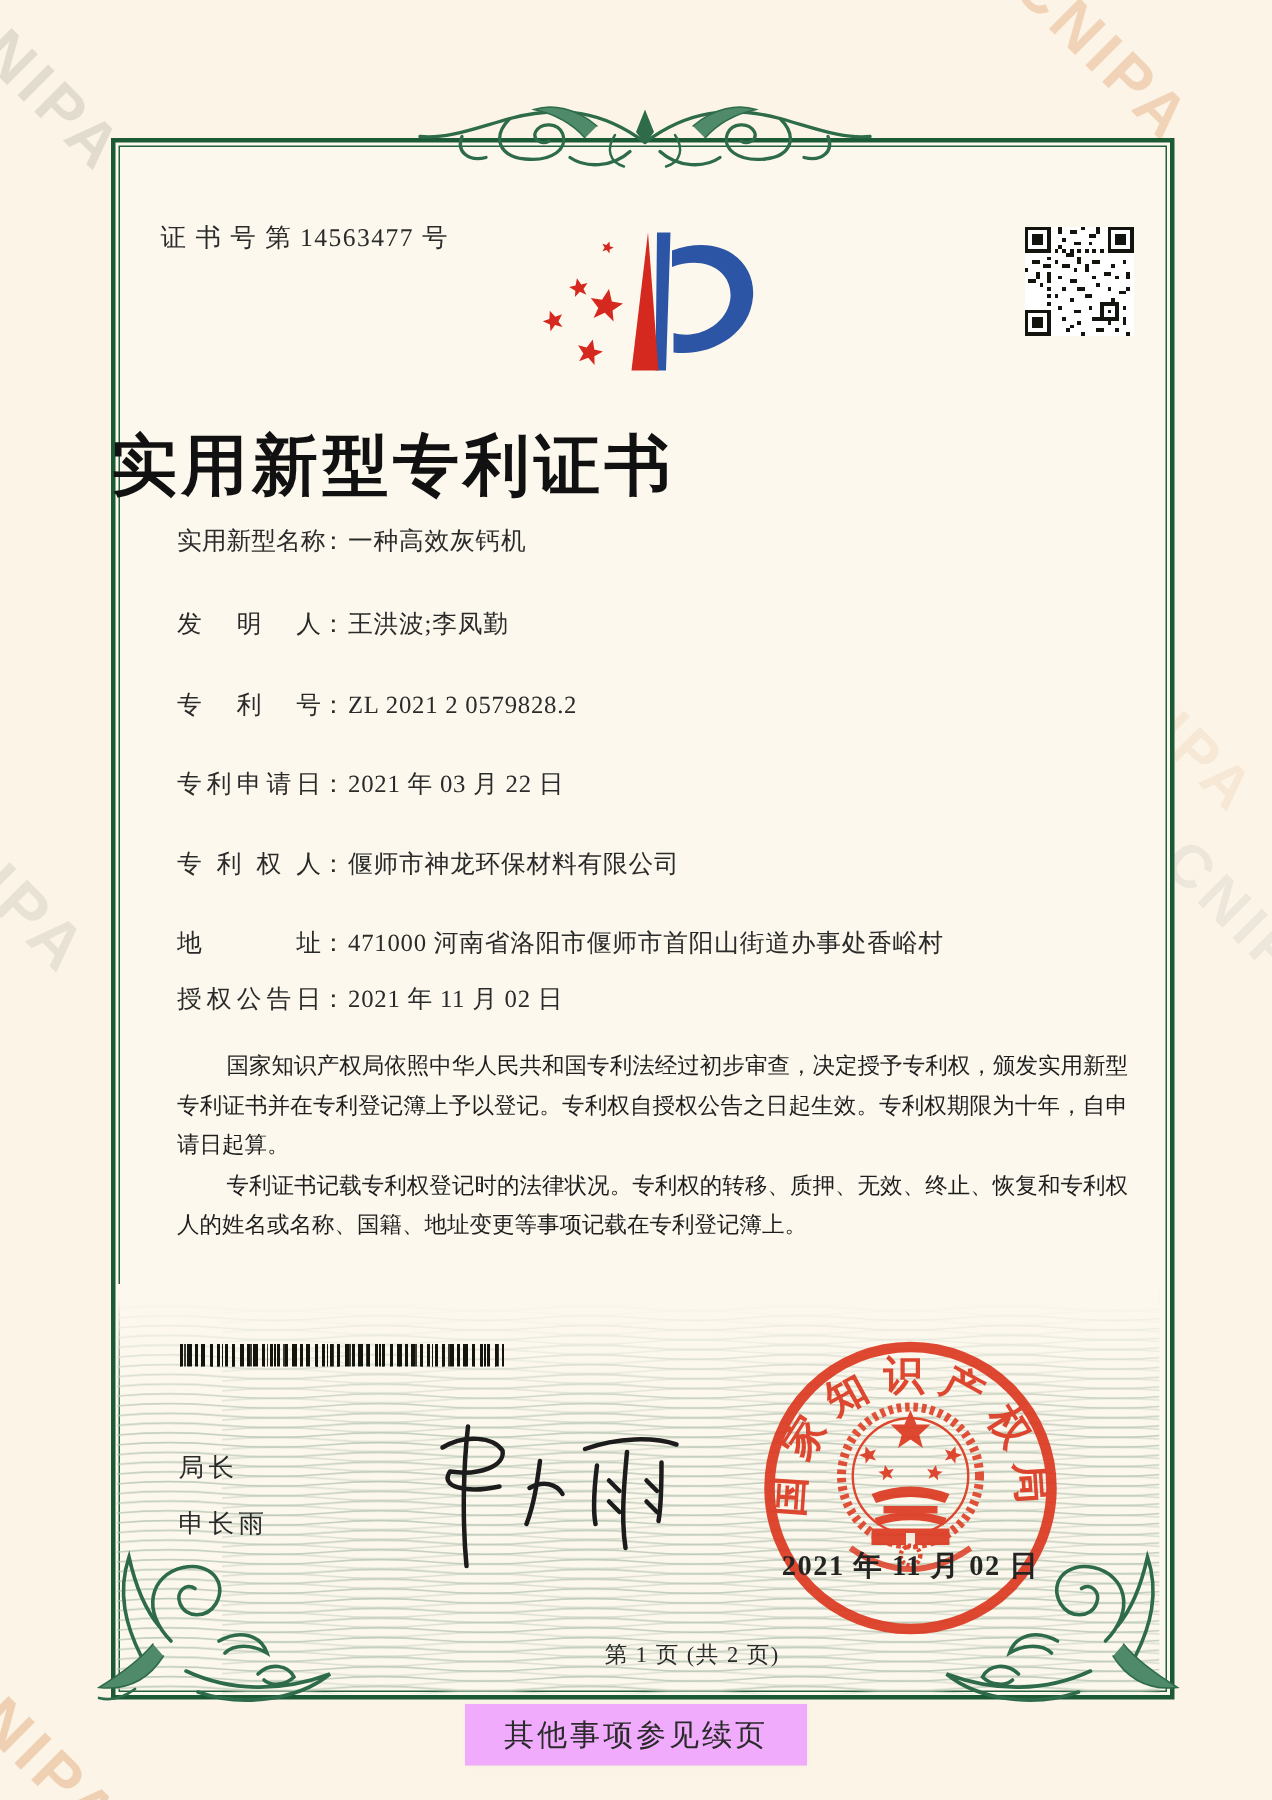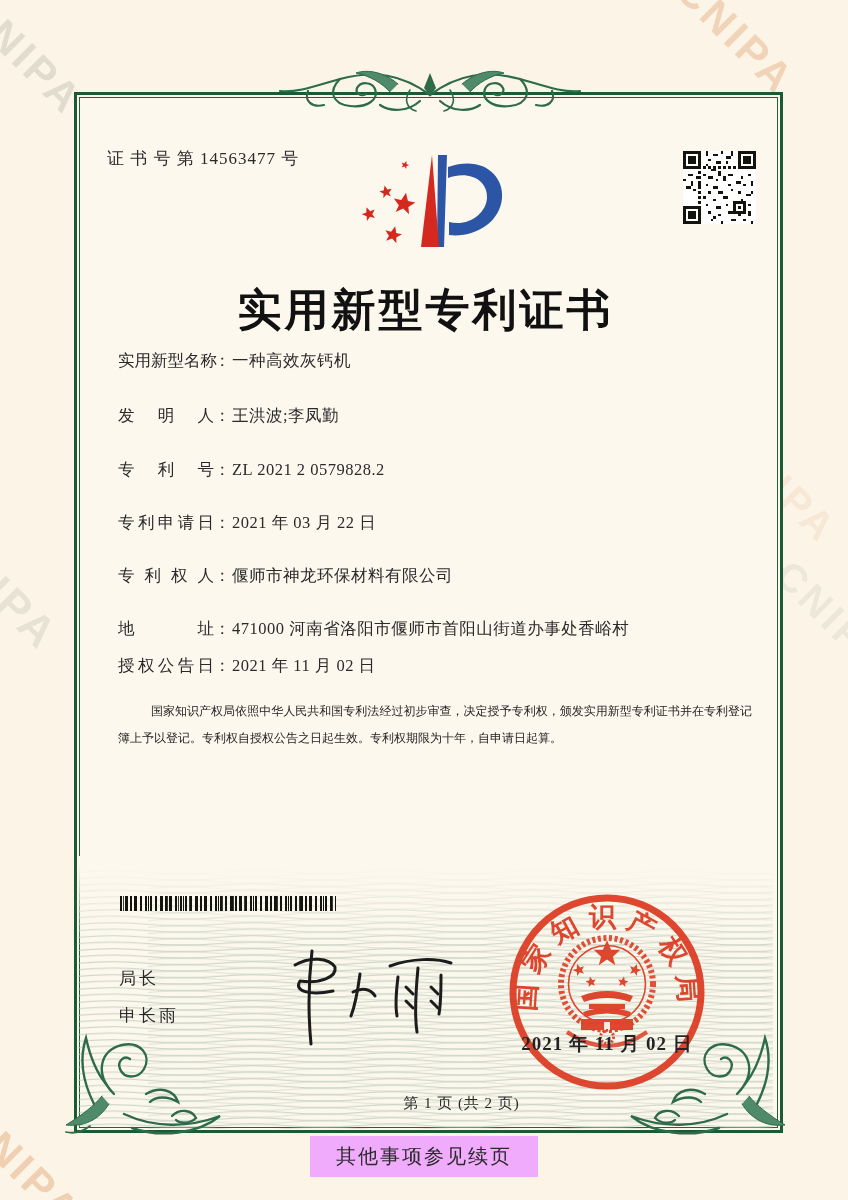--- a/index.html
+++ b/index.html
@@ -14,32 +14,32 @@
   .wm-grey{color:#8d897f;}
   .wm-orange{color:#e2a06b;}
   
   .frame{position:absolute;left:74px;top:92px;width:703px;height:1035px;
          border:3px solid #1c5a36;z-index:1;background:#fdf8ee;}
   .frame-inner{position:absolute;left:2px;top:2px;right:2px;bottom:2px;
          border:1px solid #24603c;}
   .z2{z-index:2;}
   
   .certno{position:absolute;left:107px;top:147px;font-size:17px;letter-spacing:1px;z-index:2;}
-  .title{position:absolute;left:74px;top:252px;width:703px;text-align:center;
+  .title{position:absolute;left:74px;top:252px;width:703px;
          font-size:44px;font-weight:bold;letter-spacing:3px;z-index:2;color:#111;}
   
   .rows{position:absolute;left:118px;top:0;width:640px;z-index:2;font-size:16.5px;}
   .frow{position:absolute;left:0;white-space:nowrap;}
   .flabel{display:inline-block;width:96px;text-align:justify;text-align-last:justify;vertical-align:top;}
   .fcolon{display:inline-block;width:18px;}
   .fvalue{letter-spacing:.5px;}
   .gcol2{position:absolute;left:320px;top:0;white-space:nowrap;}
   
   .paras{position:absolute;left:118px;top:698px;width:634px;z-index:2;
-         font-size:12px;line-height:26.5px;text-align:justify;color:#1e1e1e;}
+         font-size:15px;line-height:26.5px;text-align:justify;color:#1e1e1e;}
   .paras p{margin:0;text-indent:33px;}
   
   .barcode{position:absolute;left:120px;top:896px;width:216px;height:15px;z-index:2;
     background:
       repeating-linear-gradient(90deg,#14140f 0 2px,rgba(0,0,0,0) 2px 5px),
       repeating-linear-gradient(90deg,#14140f 0 1px,rgba(0,0,0,0) 1px 7px),
       repeating-linear-gradient(90deg,rgba(0,0,0,0) 0 3px,#3a3a32 3px 4px,rgba(0,0,0,0) 4px 11px);}
   .sig-title{position:absolute;left:119px;top:967px;font-size:17px;letter-spacing:3px;z-index:2;}
   .sig-name{position:absolute;left:119px;top:1004px;font-size:17px;letter-spacing:3px;z-index:2;font-family:Liberation Mono, monospace;}
   .pageno{position:absolute;left:74px;top:1094px;width:703px;text-align:center;
@@ -250,20 +250,21 @@
   <div class="frow" style="top:618px;">
     <span class="flabel">地址</span><span class="fcolon">：</span><span class="fvalue">471000 河南省洛阳市偃师市首阳山街道办事处香峪村</span>
   </div>
   <div class="frow" style="top:655px;width:640px;">
     <span class="flabel">授权公告日</span><span class="fcolon">：</span><span class="fvalue">2021 年 11 月 02 日</span>
   </div>
 </div>
 
 <div class="paras">
   <p>国家知识产权局依照中华人民共和国专利法经过初步审查，决定授予专利权，颁发实用新型专利证书并在专利登记簿上予以登记。专利权自授权公告之日起生效。专利权期限为十年，自申请日起算。</p>
+  <p>专利证书记载专利权登记时的法律状况。专利权的转移、质押、无效、终止、恢复和专利权人的姓名或名称、国籍、地址变更等事项记载在专利登记簿上。</p>
 </div>
 
 <div class="barcode"></div>
 
 <div class="sig-title">局长</div>
 <div class="sig-name">申长雨</div>
 
 <svg class="abs z2" style="left:250px;top:943px;" width="215" height="105" viewBox="0 0 215 105">
   <g stroke="#1c1c1c" fill="none" stroke-width="3" stroke-linecap="round" stroke-linejoin="round">
     <path d="M62 8 C59 34 58 70 61 101"></path>

